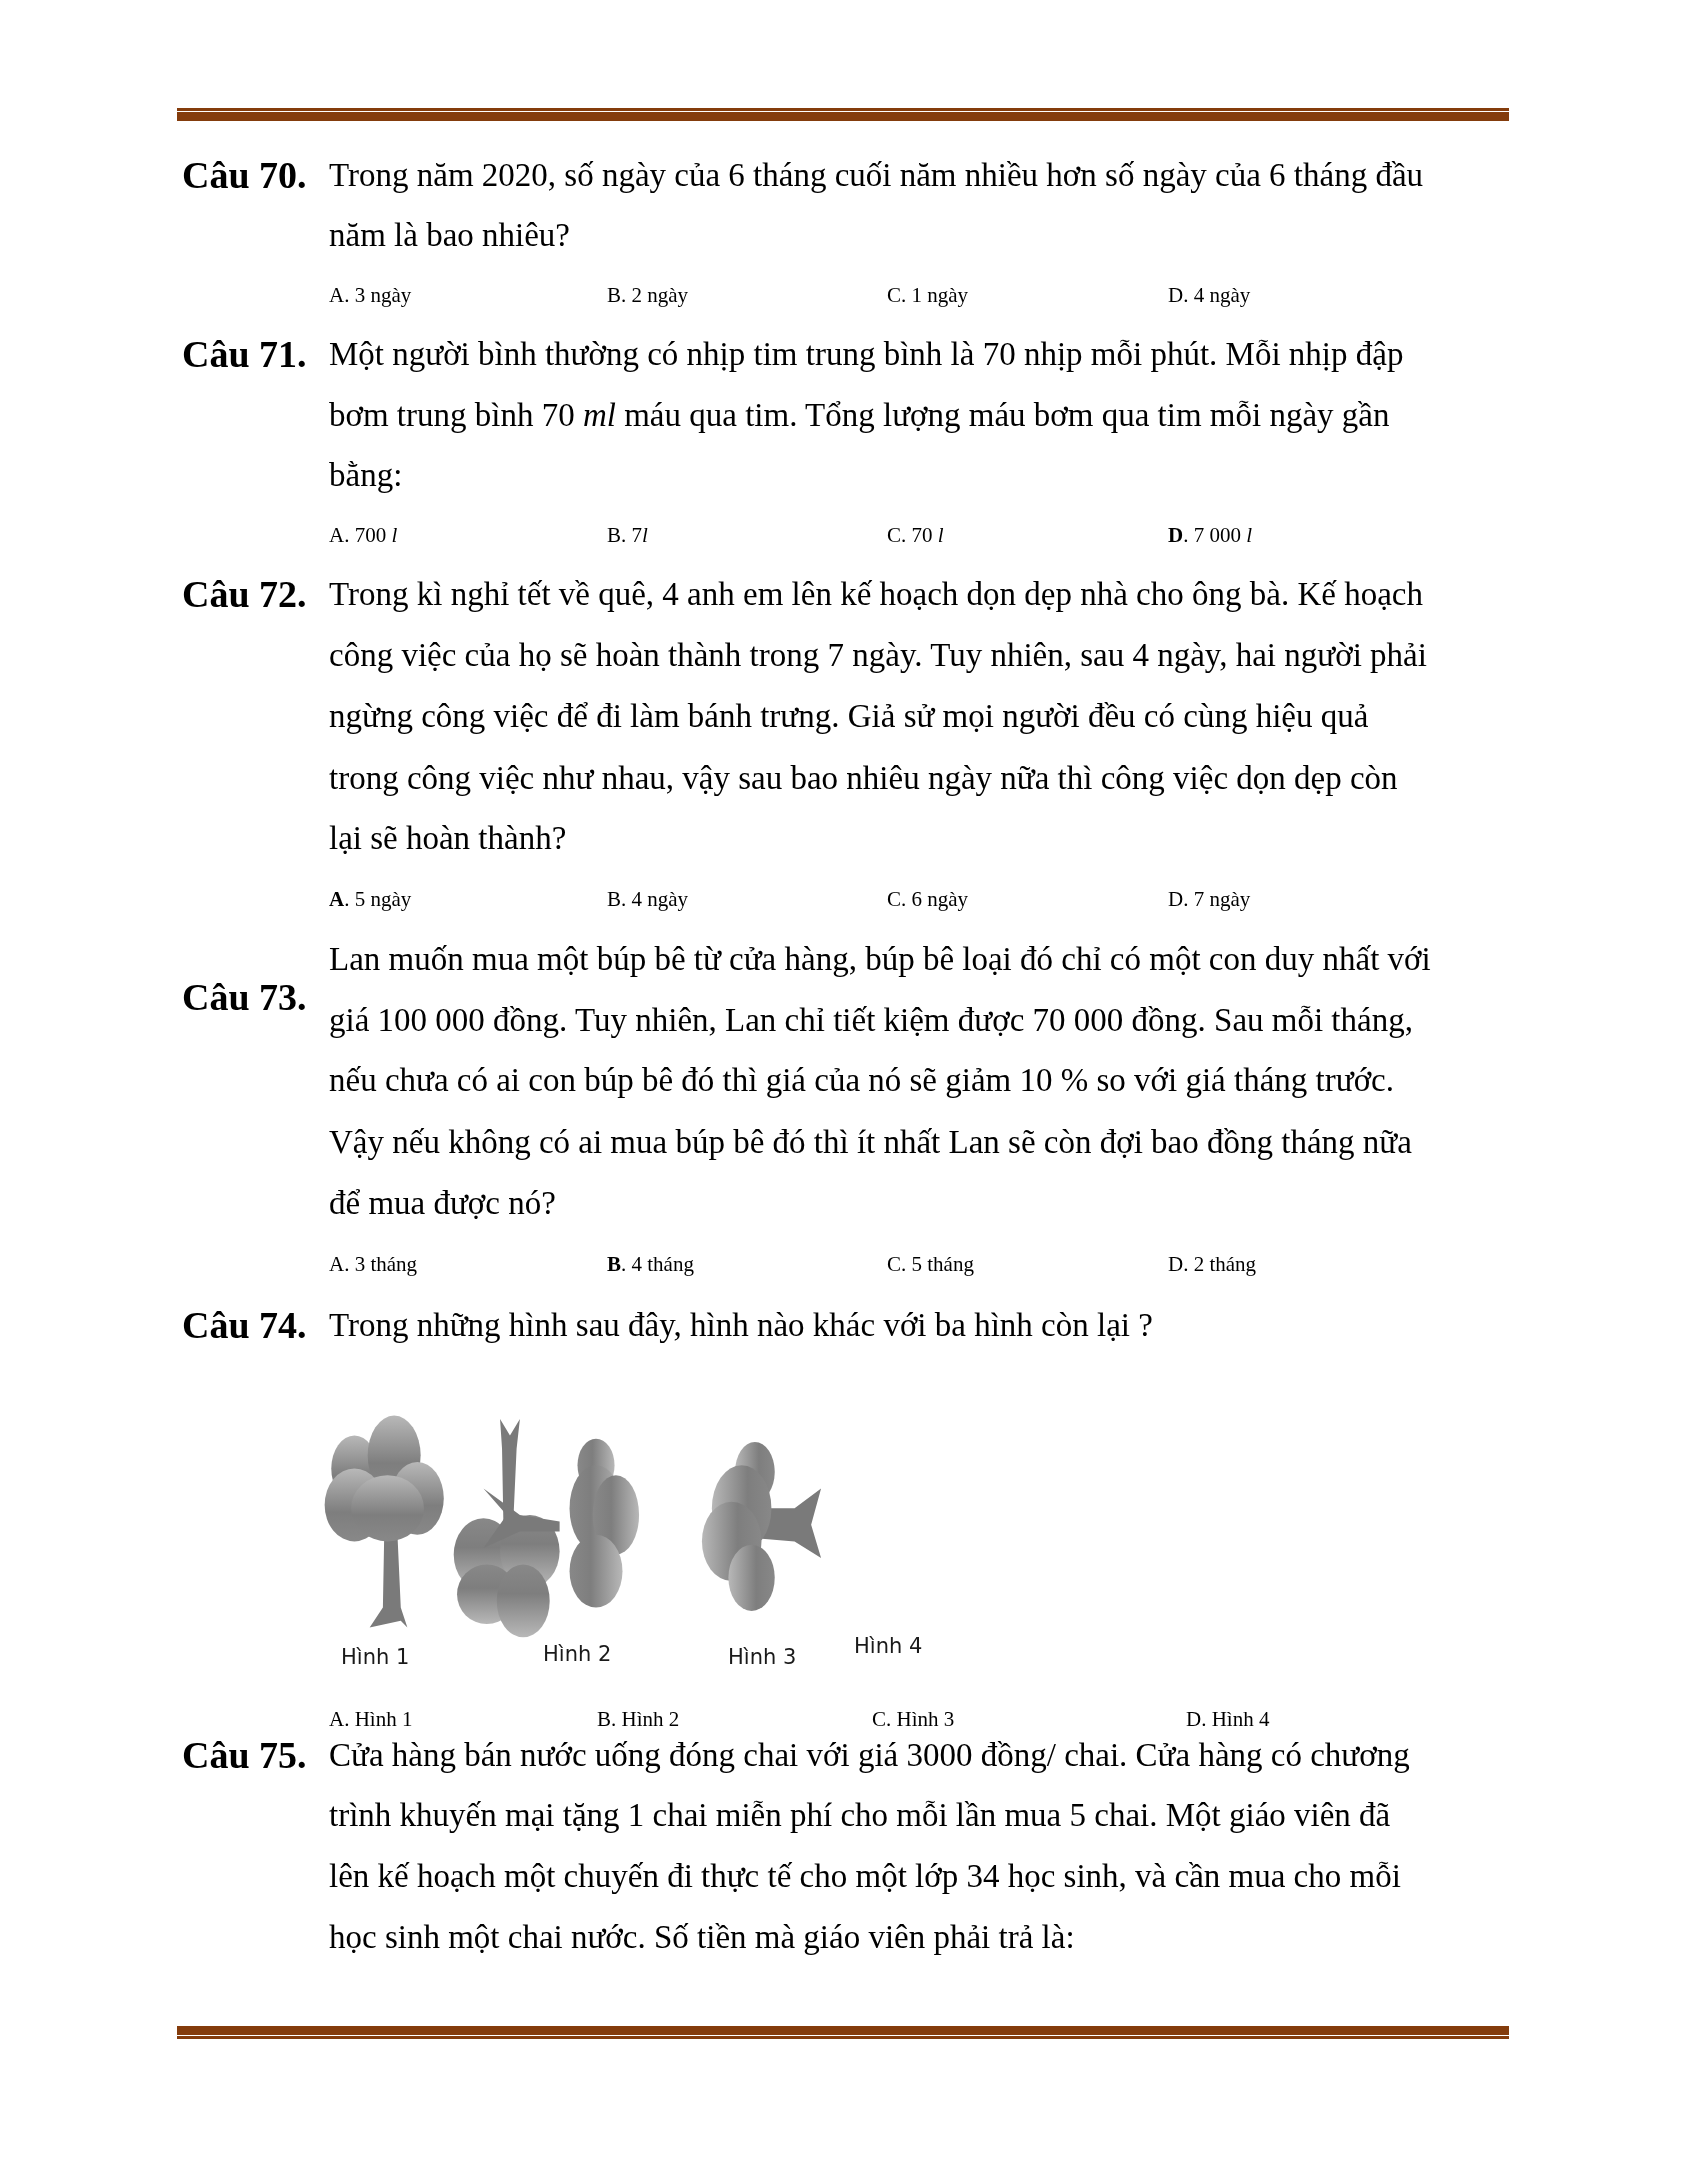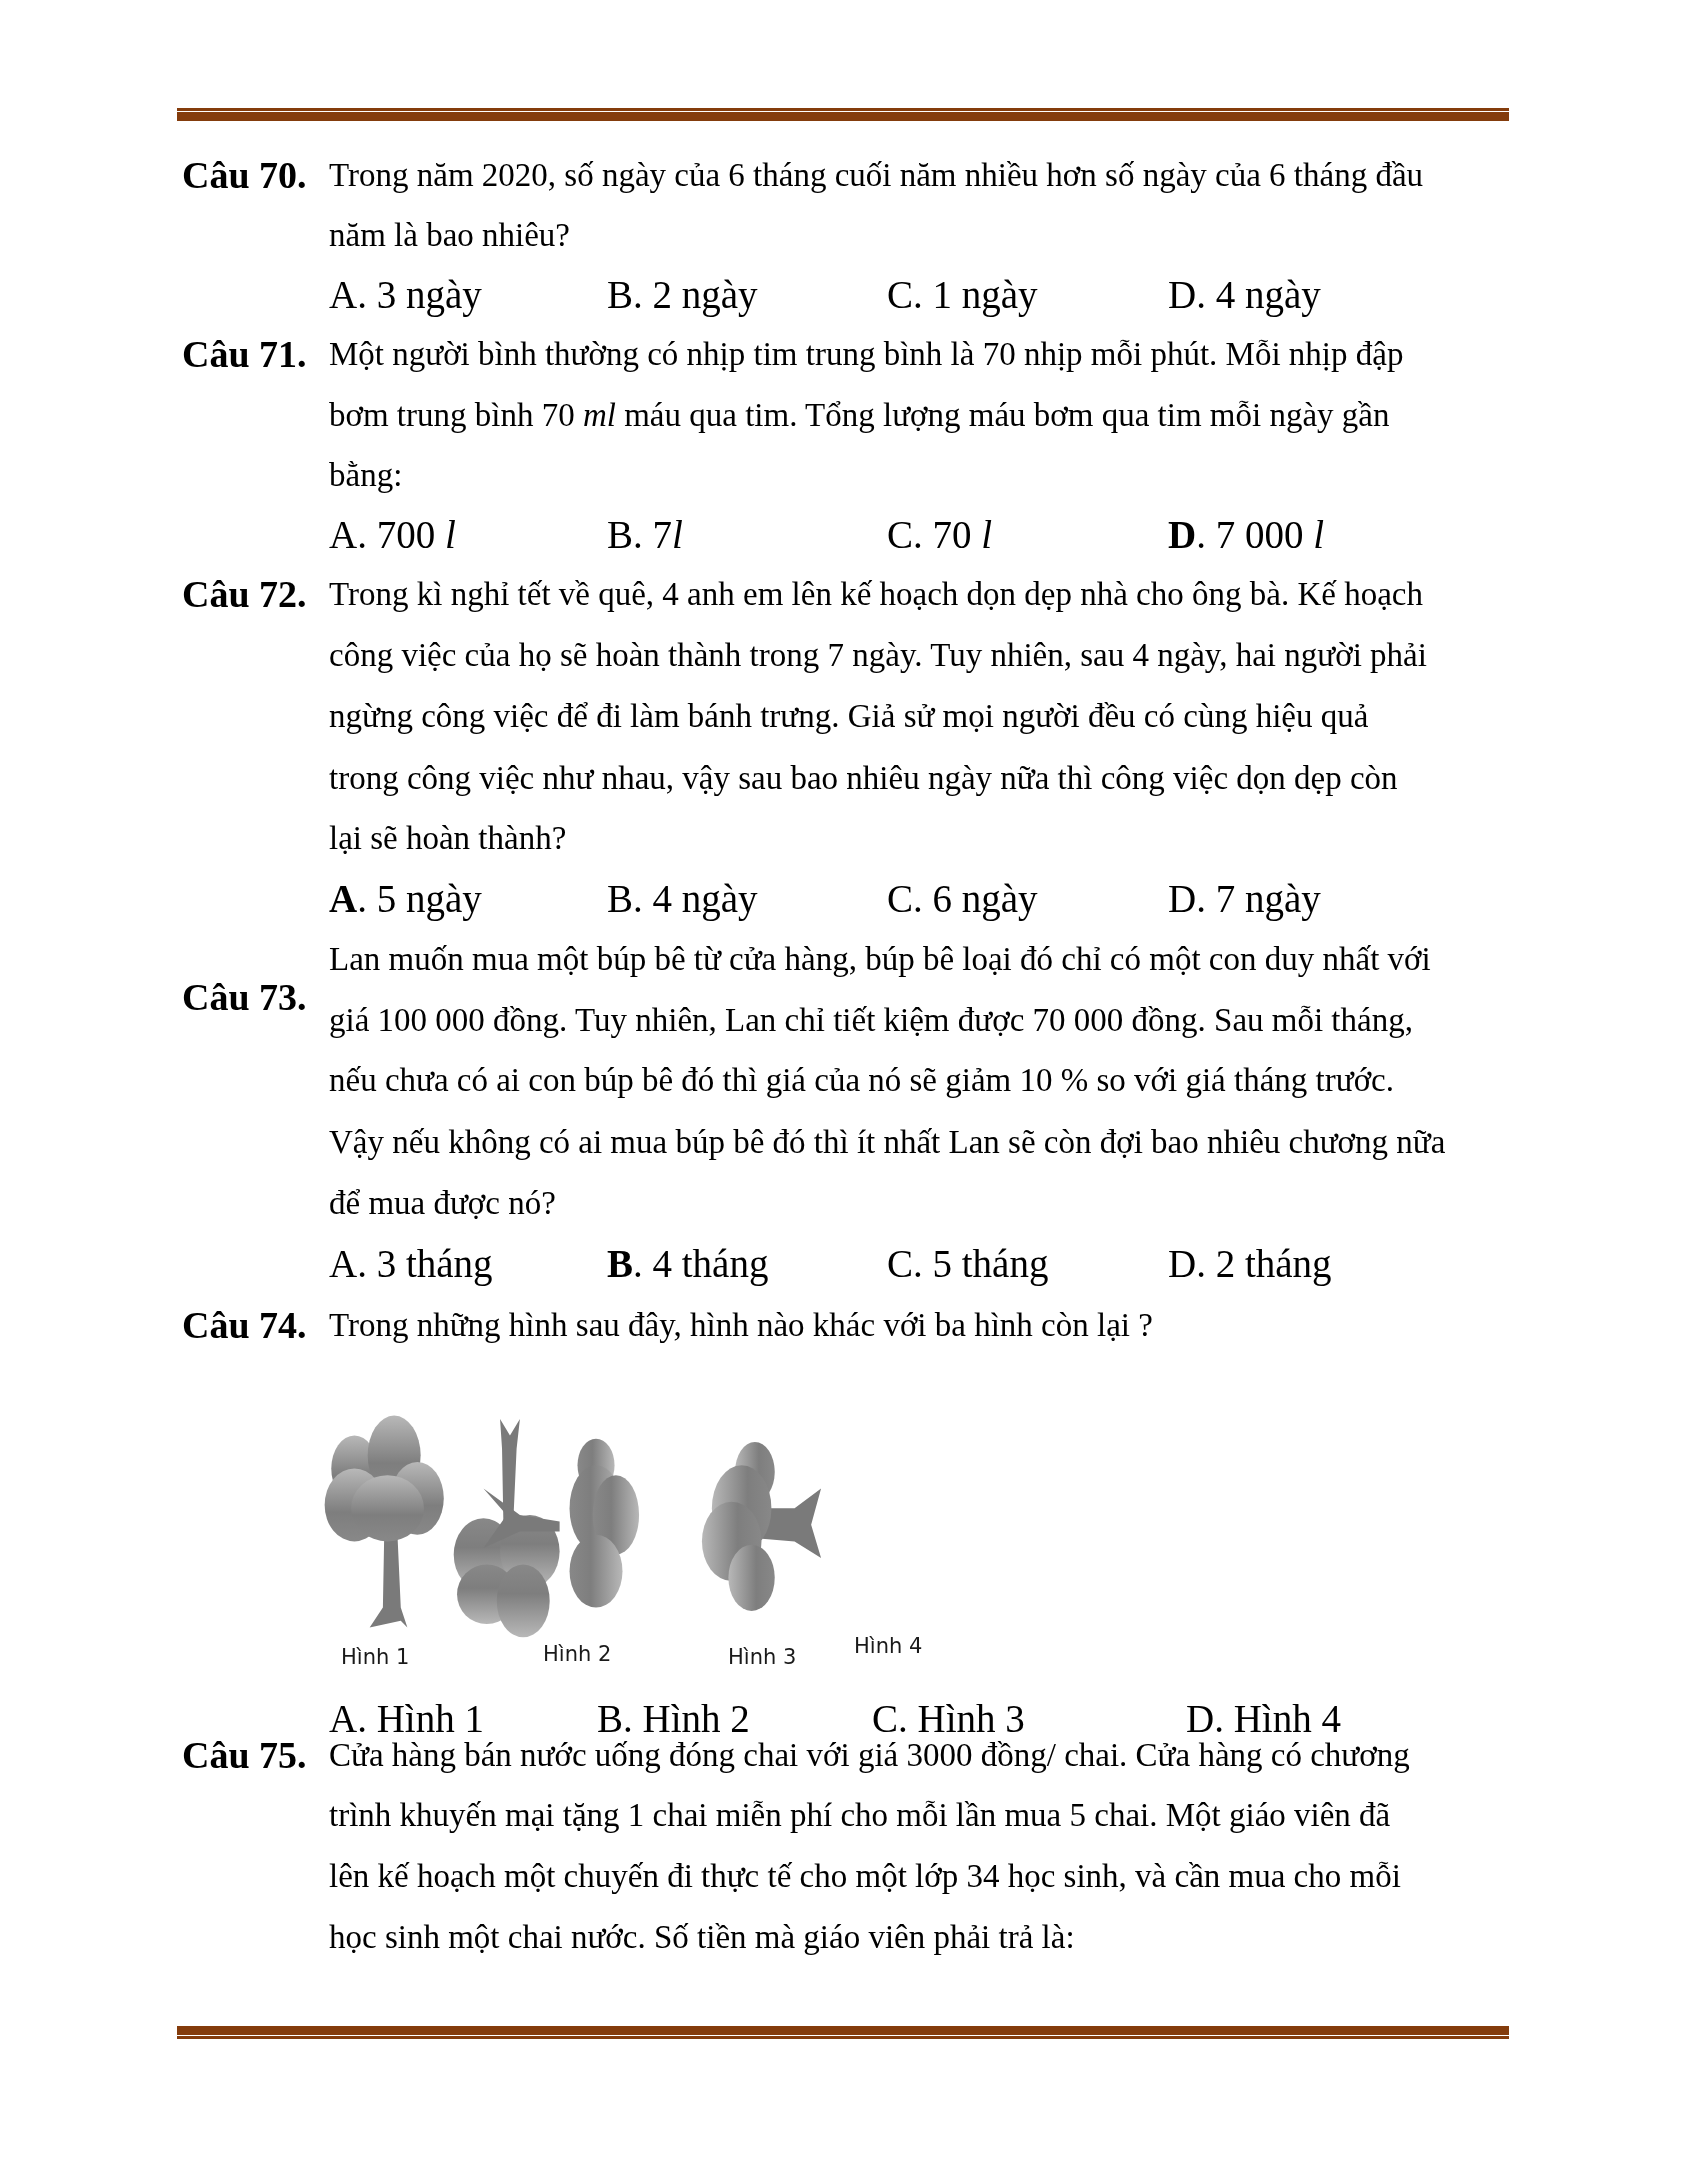--- a/index.html
+++ b/index.html
@@ -3,21 +3,21 @@
 <meta charset="utf-8">
 <style>
   html, body { margin:0; padding:0; background:#ffffff; }
   body { width:1687px; height:2183px; position:relative; overflow:hidden;
          font-family:"Liberation Serif", "DejaVu Serif", serif; color:#000; }
   .rule-thin { position:absolute; left:177px; width:1332px; height:2.6px; background:#843c0c; }
   .rule-thick { position:absolute; left:177px; width:1332px; height:8.6px; background:#843c0c; }
   .line { position:absolute; font-size:33px; line-height:40px; white-space:nowrap; }
   .qnum { position:absolute; left:182px; font-weight:bold; font-size:38px; line-height:40px; white-space:nowrap; }
   .body-x { left:329px; }
-  .opt { position:absolute; font-size:39px; line-height:40px; white-space:nowrap; }
+  .opt { position:absolute; font-size:21px; line-height:40px; white-space:nowrap; }
   .optA { left:329px; } .optB { left:607px; } .optC { left:887px; } .optD { left:1168px; }
   .b { font-weight:bold; }
   .i { font-style:italic; }
   .figure { position:absolute; left:318px; top:1409px; width:887px; height:278px; }
   .fig-label { position:absolute; font-family:"DejaVu Sans", sans-serif; font-size:21px; color:#1a1a1a; }
 </style>
 </head>
 <body>
 
 <div class="rule-thin" style="top:108px;"></div>
@@ -55,21 +55,21 @@
   <div class="opt optB" style="top:879px;"><span>B</span><span>. 4 ngày</span></div>
   <div class="opt optC" style="top:879px;"><span>C</span><span>. 6 ngày</span></div>
   <div class="opt optD" style="top:879px;"><span>D</span><span>. 7 ngày</span></div>
 </div>
 
 <div>
   <div class="qnum" style="top:939px;margin-top:38px;">Câu 73.</div>
   <div class="line body-x" style="top:939px;">Lan muốn mua một búp bê từ cửa hàng, búp bê loại đó chỉ có một con duy nhất với</div>
   <div class="line body-x" style="top:1000px;">giá 100 000 đồng. Tuy nhiên, Lan chỉ tiết kiệm được 70 000 đồng. Sau mỗi tháng,</div>
   <div class="line body-x" style="top:1060px;">nếu chưa có ai con búp bê đó thì giá của nó sẽ giảm 10 % so với giá tháng trước.</div>
-  <div class="line body-x" style="top:1122px;">Vậy nếu không có ai mua búp bê đó thì ít nhất Lan sẽ còn đợi bao nhiêu chương nữa</div>
+  <div class="line body-x" style="top:1122px;">Vậy nếu không có ai mua búp bê đó thì ít nhất Lan sẽ còn đợi bao đồng tháng nữa</div>
   <div class="line body-x" style="top:1183px;">để mua được nó?</div>
   <div class="opt optA" style="top:1244px;"><span>A</span><span>. 3 tháng</span></div>
   <div class="opt optB" style="top:1244px;"><span class="b">B</span><span>. 4 tháng</span></div>
   <div class="opt optC" style="top:1244px;"><span>C</span><span>. 5 tháng</span></div>
   <div class="opt optD" style="top:1244px;"><span>D</span><span>. 2 tháng</span></div>
 </div>
 
 <div>
   <div class="qnum" style="top:1305px;">Câu 74.</div>
   <div class="line body-x" style="top:1305px;">Trong những hình sau đây, hình nào khác với ba hình còn lại ?</div>

